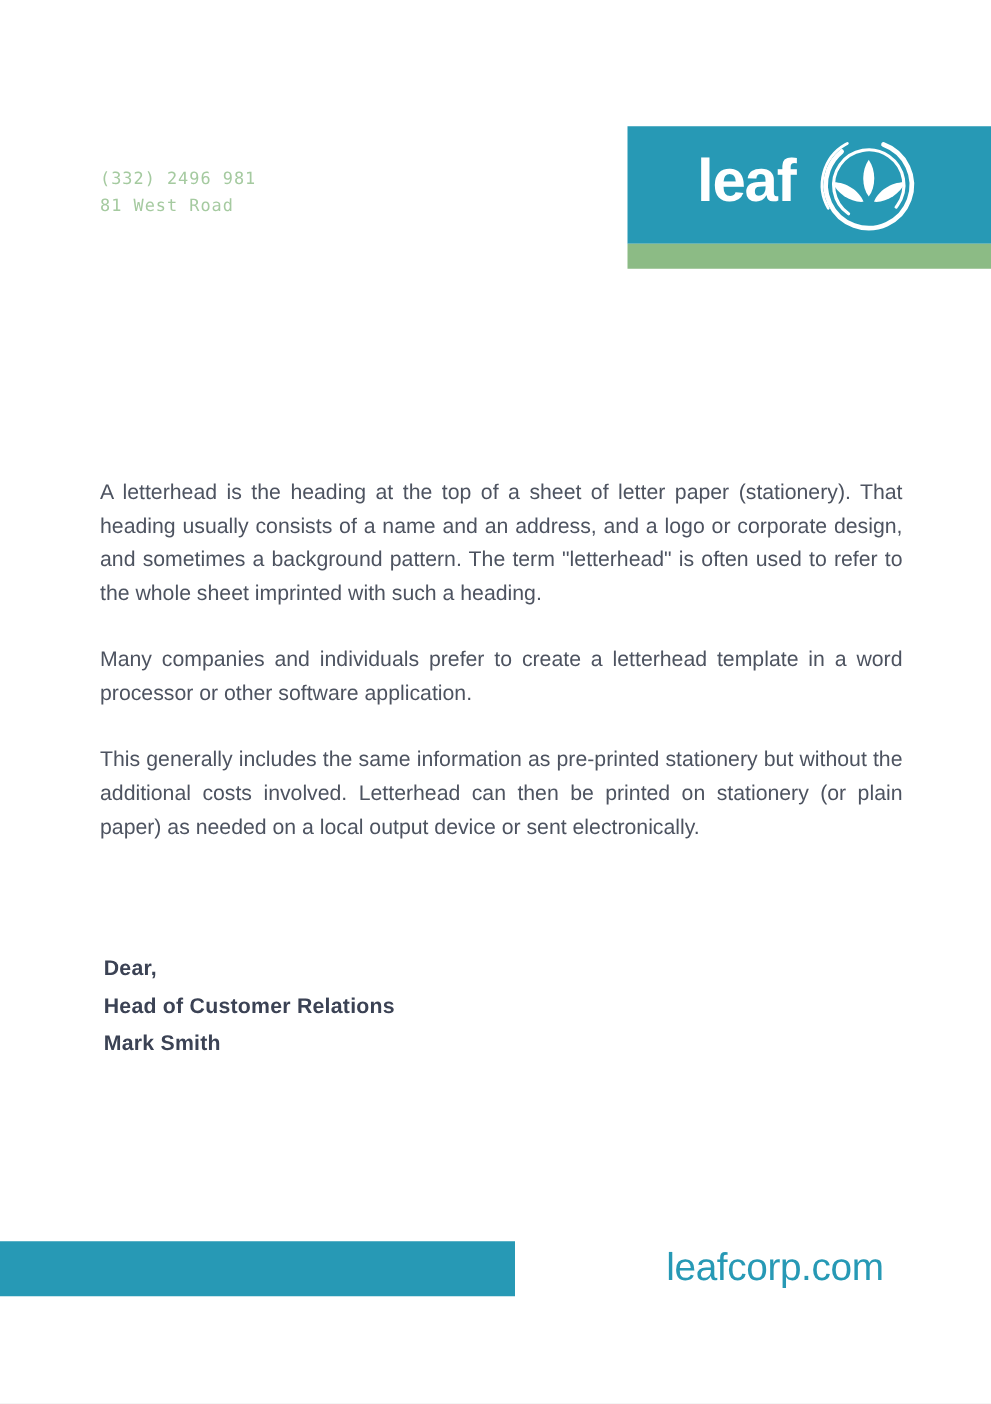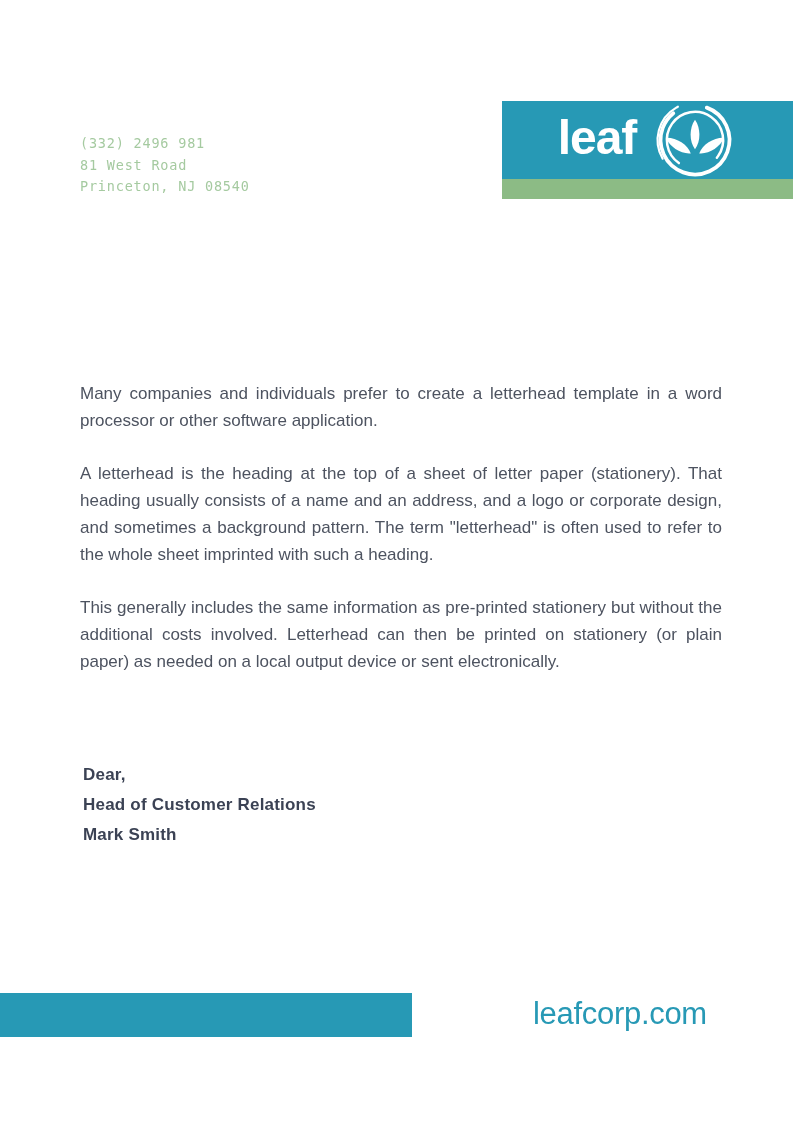--- a/index.html
+++ b/index.html
@@ -14,21 +14,21 @@
   }
   
   .contact{
     position:absolute;left:80px;top:133px;
     font-family:"DejaVu Sans Mono",monospace;
     font-size:13.5px;line-height:21.5px;letter-spacing:0.8px;
     color:var(--contact_text,#a5caa0);
   }
   .logo-block{position:absolute;left:502px;top:101px;width:291px;}
   .logo-box{
-    height:78px;background:var(--teal,#2799b5);
+    height:94px;background:var(--teal,#2799b5);
     display:flex;align-items:center;justify-content:center;gap:17px;
   }
   .logo-text{
     color:#ffffff;font-size:48px;font-weight:bold;
     letter-spacing:-1px;line-height:1;padding-bottom:4px;
   }
   .logo-icon{width:84px;height:84px;display:block;}
   .logo-strip{height:20px;background:var(--green,#8cbb85);}
   
   .letter-body{
@@ -60,21 +60,20 @@
   }
 </style>
 </head>
 <body>
 
 <div class="page">
 
   <div class="contact">
     <div>(332) 2496 981</div>
     <div>81 West Road</div>
-    <div>Princeton, NJ 08540</div>
   </div>
 
   <div class="logo-block">
     <div class="logo-box">
       <span class="logo-text">leaf</span>
       <svg class="logo-icon" viewBox="0 0 100 100" aria-hidden="true">
         <g fill="none" stroke="#ffffff" stroke-linecap="round">
           <circle cx="50" cy="50" r="41" stroke-width="4.5" stroke-dasharray="215 43" transform="rotate(-70 50 50)"></circle>
           <circle cx="50" cy="50" r="33.5" stroke-width="3" stroke-dasharray="160 51" transform="rotate(125 50 50)"></circle>
           <circle cx="50" cy="50" r="44.5" stroke-width="2.6" stroke-dasharray="72 208" transform="rotate(150 50 50)"></circle>
@@ -83,22 +82,22 @@
           <path d="M0 0 C-7 -9 -7 -25 0 -35 C7 -25 7 -9 0 0 Z" transform="translate(50,61)"></path>
           <path d="M0 0 C-7 -9 -7 -25 0 -35 C7 -25 7 -9 0 0 Z" transform="translate(45,66) rotate(-58)"></path>
           <path d="M0 0 C-7 -9 -7 -25 0 -35 C7 -25 7 -9 0 0 Z" transform="translate(55,66) rotate(58)"></path>
         </g>
       </svg>
     </div>
     <div class="logo-strip"></div>
   </div>
 
   <div class="letter-body">
+    <p>A letterhead is the heading at the top of a sheet of letter paper (stationery). That heading usually consists of a name and an address, and a logo or corporate design, and sometimes a background pattern. The term "letterhead" is often used to refer to the whole sheet imprinted with such a heading.</p>
     <p>Many companies and individuals prefer to create a letterhead template in a word processor or other software application.</p>
-    <p>A letterhead is the heading at the top of a sheet of letter paper (stationery). That heading usually consists of a name and an address, and a logo or corporate design, and sometimes a background pattern. The term "letterhead" is often used to refer to the whole sheet imprinted with such a heading.</p>
     <p>This generally includes the same information as pre-printed stationery but without the additional costs involved. Letterhead can then be printed on stationery (or plain paper) as needed on a local output device or sent electronically.</p>
   </div>
 
   <div class="signature">
     <div>Dear,</div>
     <div>Head of Customer Relations</div>
     <div>Mark Smith</div>
   </div>
 
   <div class="footer-bar"></div>

